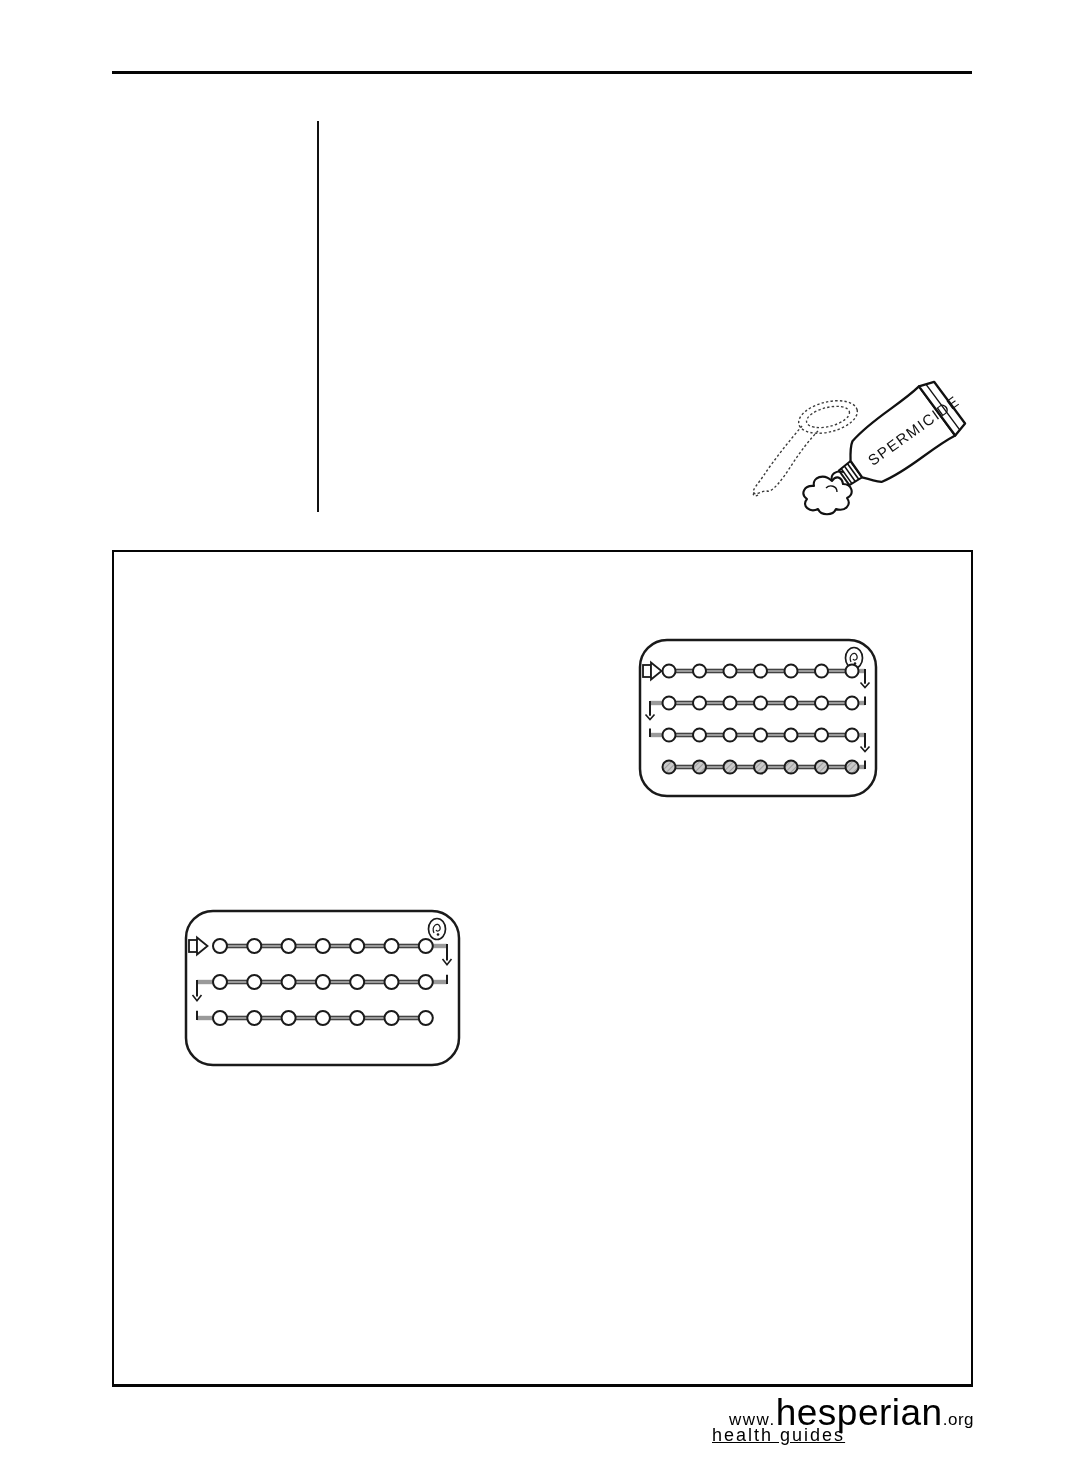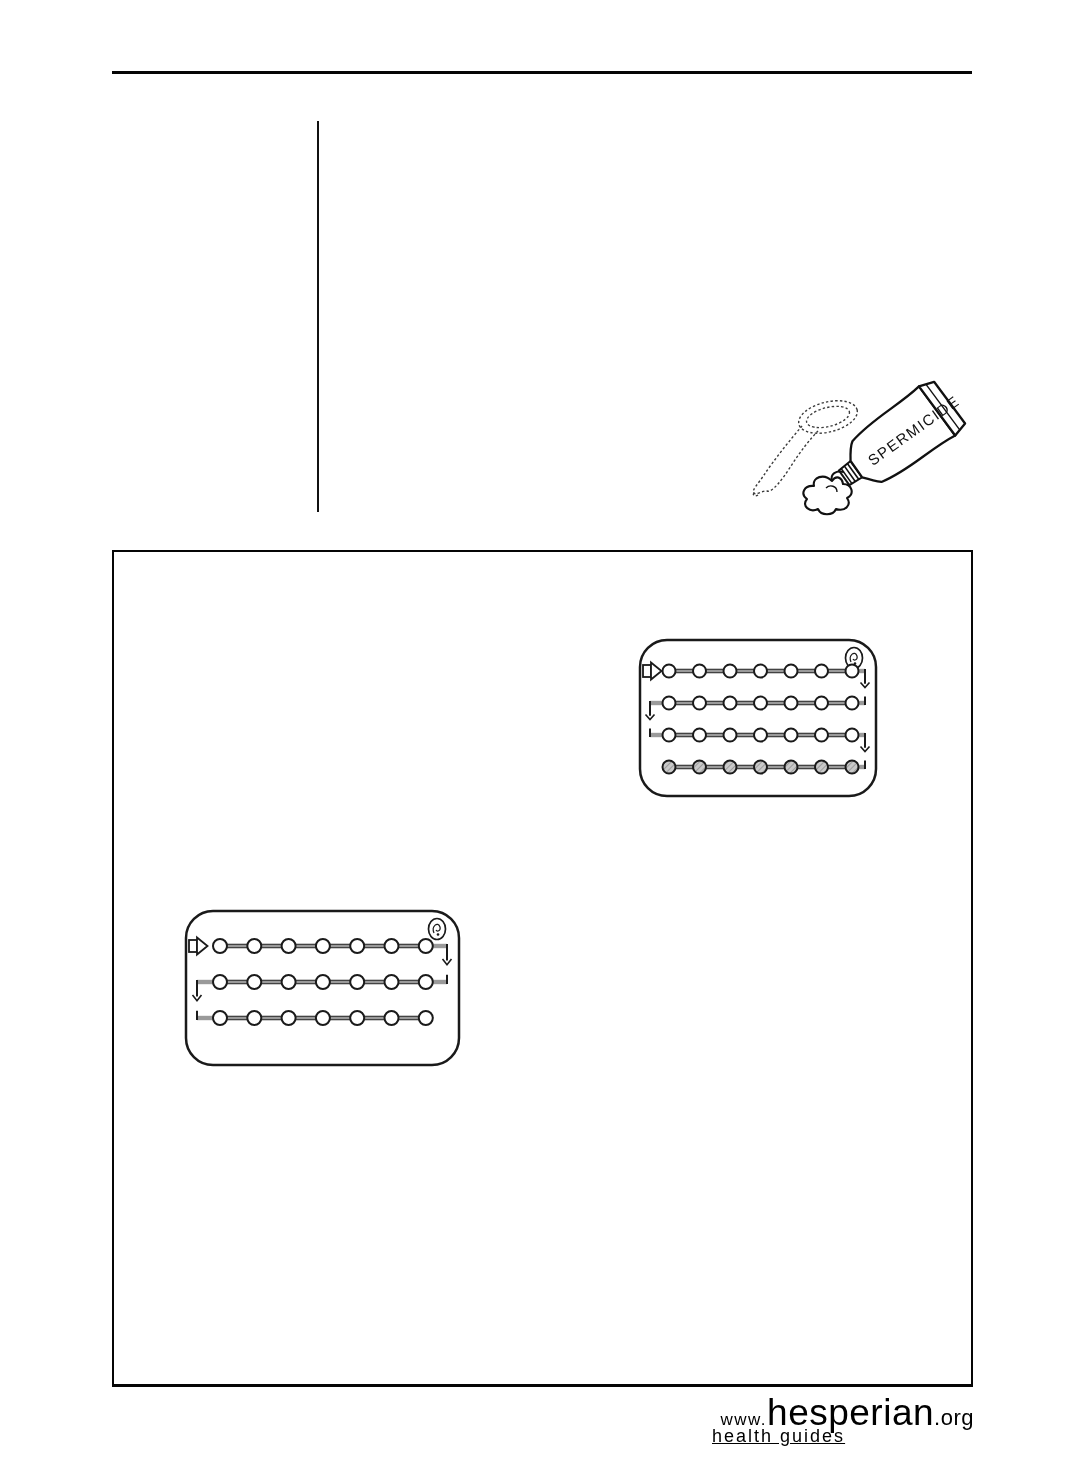--- a/index.html
+++ b/index.html
@@ -32,21 +32,21 @@
   .logo{
     position:absolute;left:712px;top:1396px;width:262px;
     color:#a9adb0;
   }
   .logo-line1{
     display:flex;align-items:baseline;justify-content:flex-end;
     white-space:nowrap;
   }
   .logo-www{font-size:17px;letter-spacing:1.5px;}
   .logo-brand{font-family:Liberation Sans, sans-serif;font-size:37px;line-height:0.9;letter-spacing:0.5px;}
-  .logo-org{font-size:22px;letter-spacing:0.5px;}
+  .logo-org{font-size:17px;letter-spacing:0.5px;}
   .logo-line2{
     font-size:18px;letter-spacing:2px;
     text-align:left;padding-right:62px;margin-top:-5px;text-decoration:underline;
   }
 </style>
 </head>
 <body>
 
 <div id="page">
 

